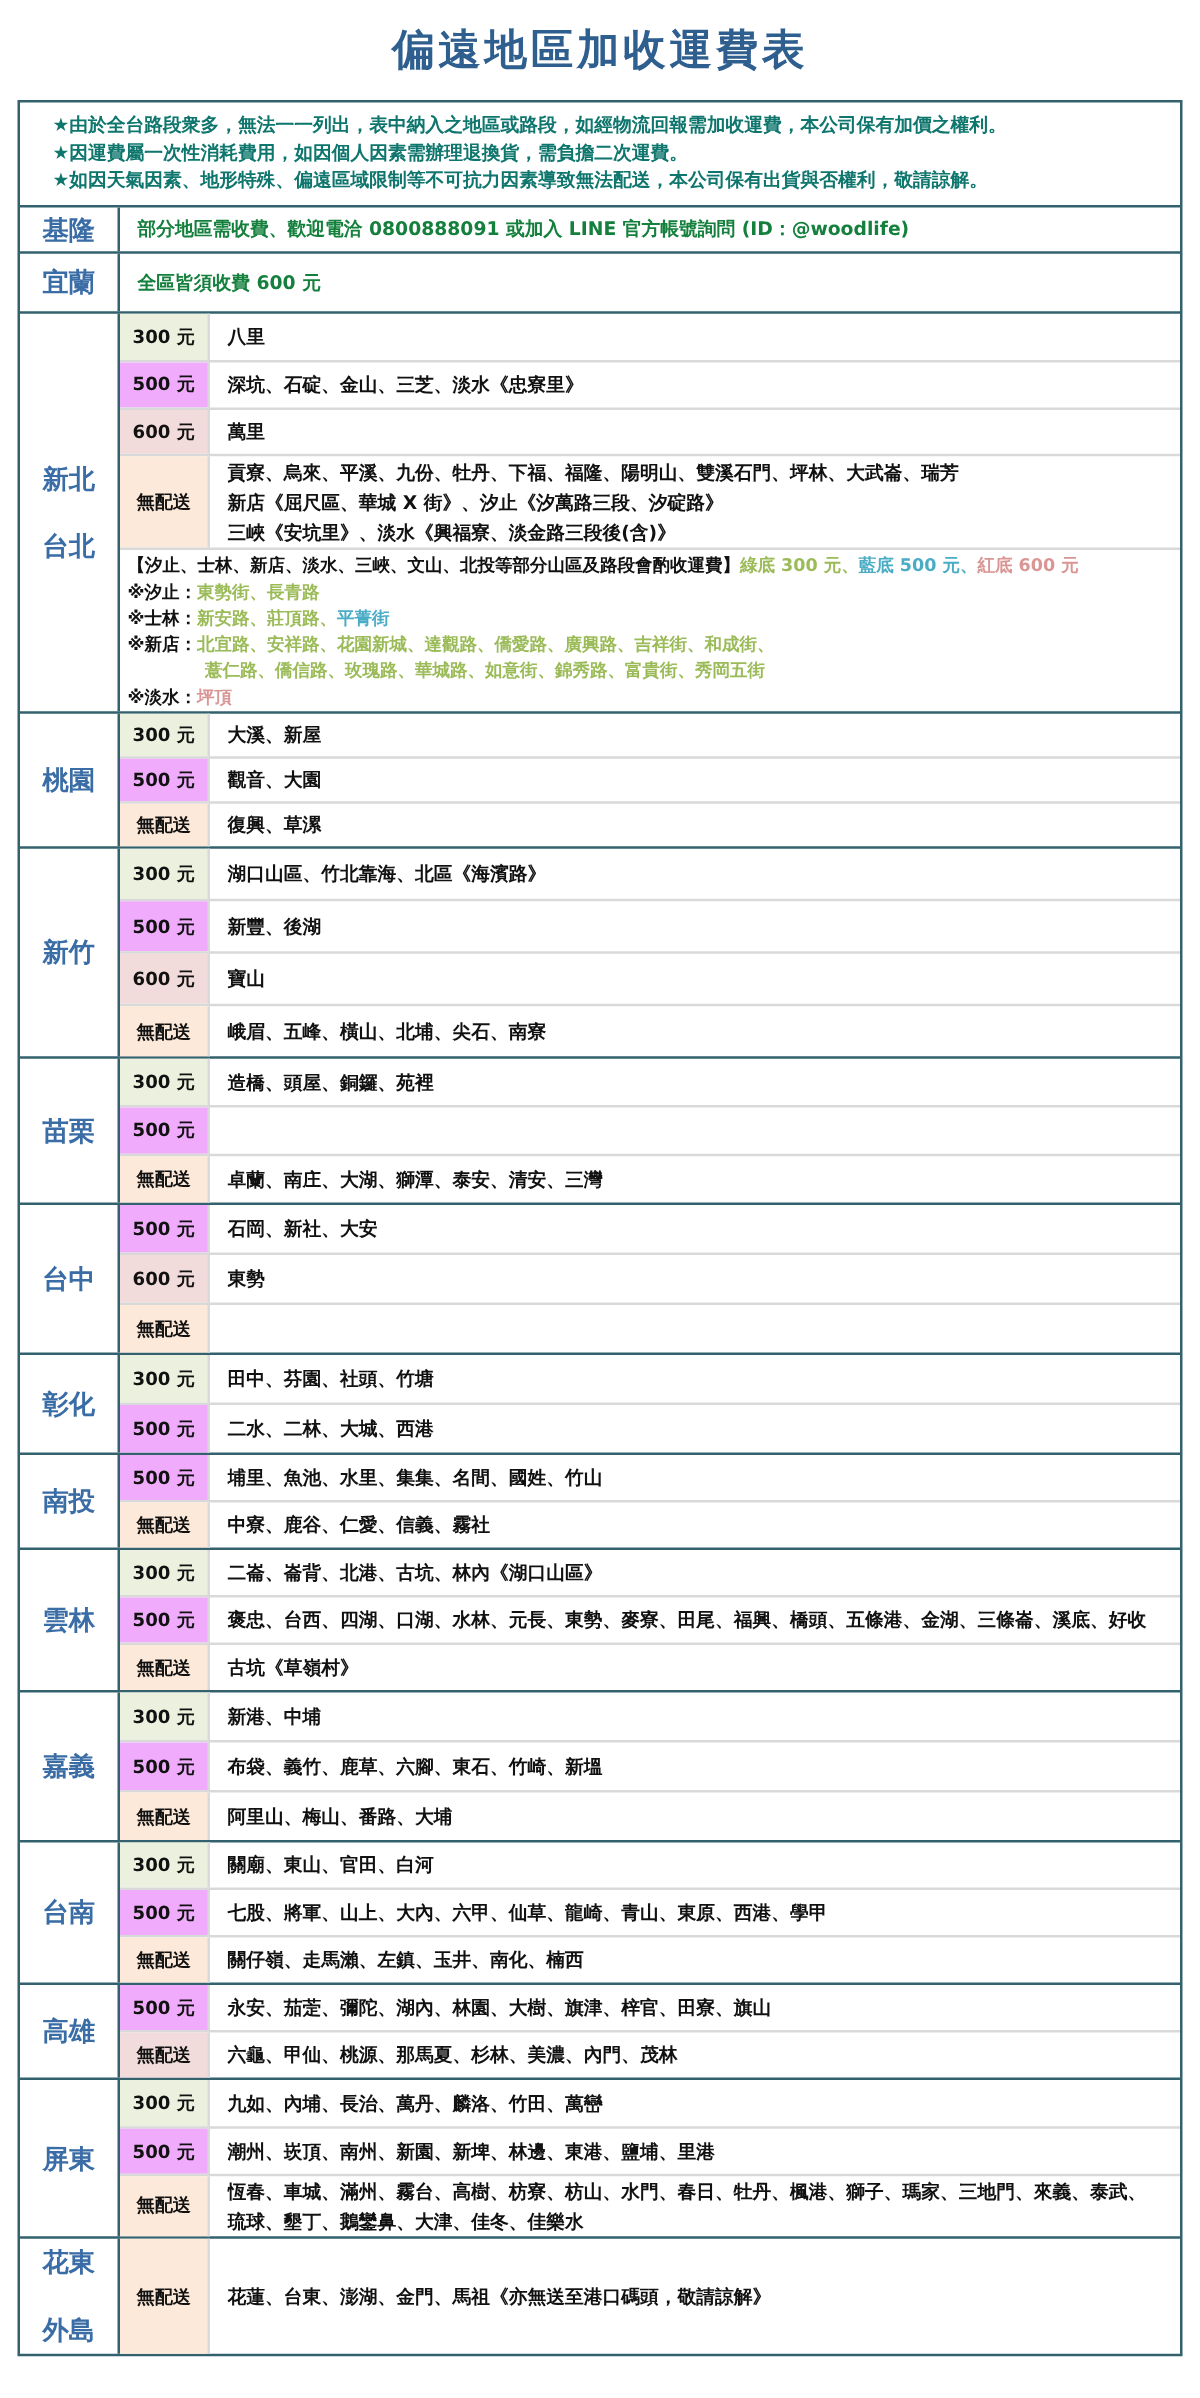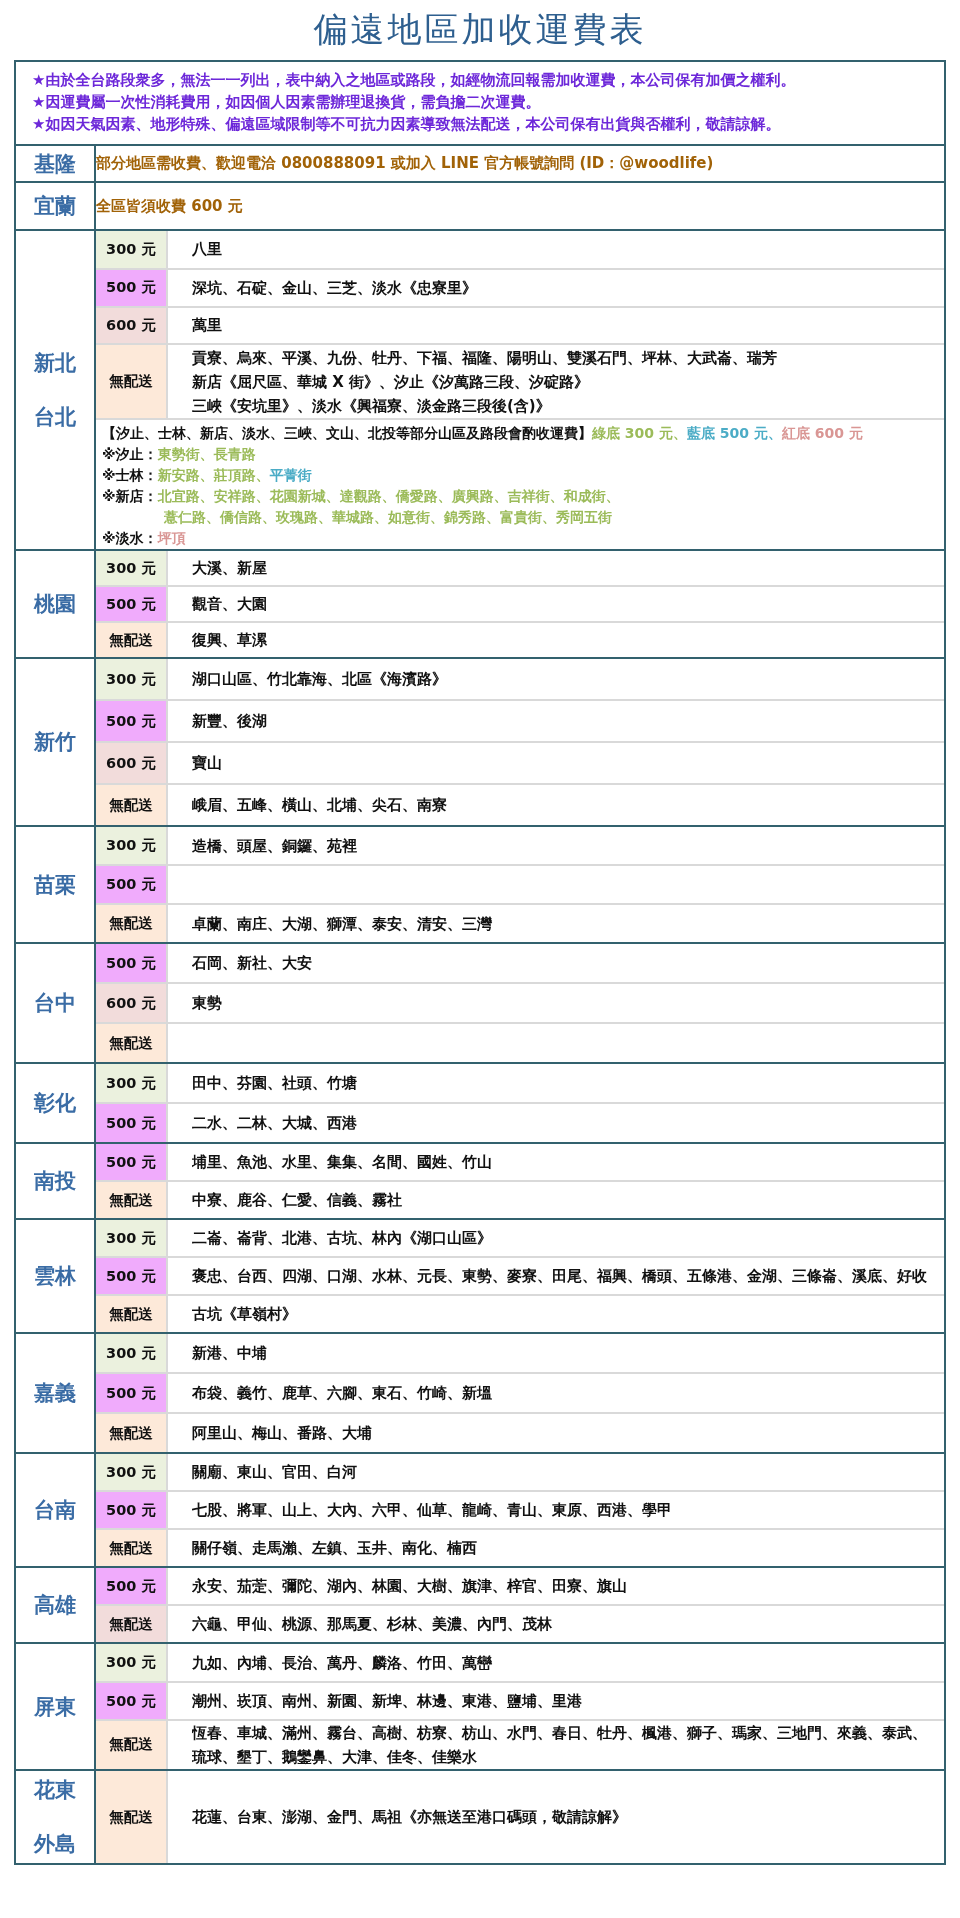--- a/index.html
+++ b/index.html
@@ -1,30 +1,30 @@
 <!DOCTYPE html>
 <html><head>
 <meta charset="utf-8">
 <style>
   * { box-sizing: border-box; margin: 0; padding: 0; }
   html, body { width: 960px; background: #ffffff; font-family: "DejaVu Sans", sans-serif; }
   body { height: 1918px; overflow: hidden; }
 
   .page-title {
-    height: 60px; display: flex; align-items: center; justify-content: center;
-    color: #2e5f8f; font-size: 34px; font-weight: normal; letter-spacing: 3px;
+    height: 80px; display: flex; align-items: center; justify-content: center;
+    color: #2e5f8f; font-size: 34px; font-weight: bold; letter-spacing: 3px;
   }
 
   .fee-table { margin: 0 14px; border: 2px solid #33616e; background: #fff; }
 
   .section { display: flex; border-top: 2px solid #33616e; }
   .section:first-child { border-top: none; }
 
   
-  .notice { display: block; padding: 7px 16px; color: #6d28d9; font-weight: bold;
+  .notice { display: block; padding: 7px 26px; color: #0f766e; font-weight: bold;
             font-size: 15px; line-height: 22px; }
   .notice div { white-space: nowrap; overflow: hidden; }
 
   .region-col {
     width: 80px; flex: 0 0 80px; border-right: 2px solid #33616e;
     display: flex; flex-direction: column; align-items: center; justify-content: center;
     gap: 26px; color: #3a6ca5; font-size: 21px; font-weight: bold;
   }
   .rows { flex: 1; display: flex; flex-direction: column; min-width: 0; }
 
@@ -36,26 +36,26 @@
     font-size: 14.5px; font-weight: bold; color: #111; border-right: 2px solid #d9d9d9;
     white-space: nowrap;
   }
   .bg-green { background: #ebf1de; }
   .bg-blue  { background: #f0abfc; }
   .bg-red   { background: #f2dcdb; }
   .bg-peach { background: #fde9d9; }
 
   .area-cell {
     flex: 1; min-width: 0; display: flex; flex-direction: column; justify-content: center;
-    padding-left: 24px; font-size: 15px; font-weight: bold; color: #111;
+    padding-left: 14px; font-size: 15px; font-weight: bold; color: #111;
   }
   .area-cell span { display: block; line-height: 24px; white-space: nowrap; overflow: hidden; }
 
-  .simple-cell { flex: 1; display: flex; align-items: center; 
-                 font-size: 15px; font-weight: bold; color: #a16207; }
+  .simple-cell { flex: 1; display: flex; align-items: center; padding-left: 14px;
+                 font-size: 15px; font-weight: bold; color: #15803d; }
 
   
   .note-block { border-top: 2px solid #d9d9d9; padding: 3px 6px 0 6px;
                 font-size: 14px; font-weight: bold; color: #111; line-height: 21px; }
   .note-block .nb-line { white-space: nowrap; overflow: hidden; }
   .nb-cont { padding-left: 62px; }
   .c-green { color: #9bbb59; }
   .c-blue  { color: #4bacc6; }
   .c-pink  { color: #d99694; }
 </style>

